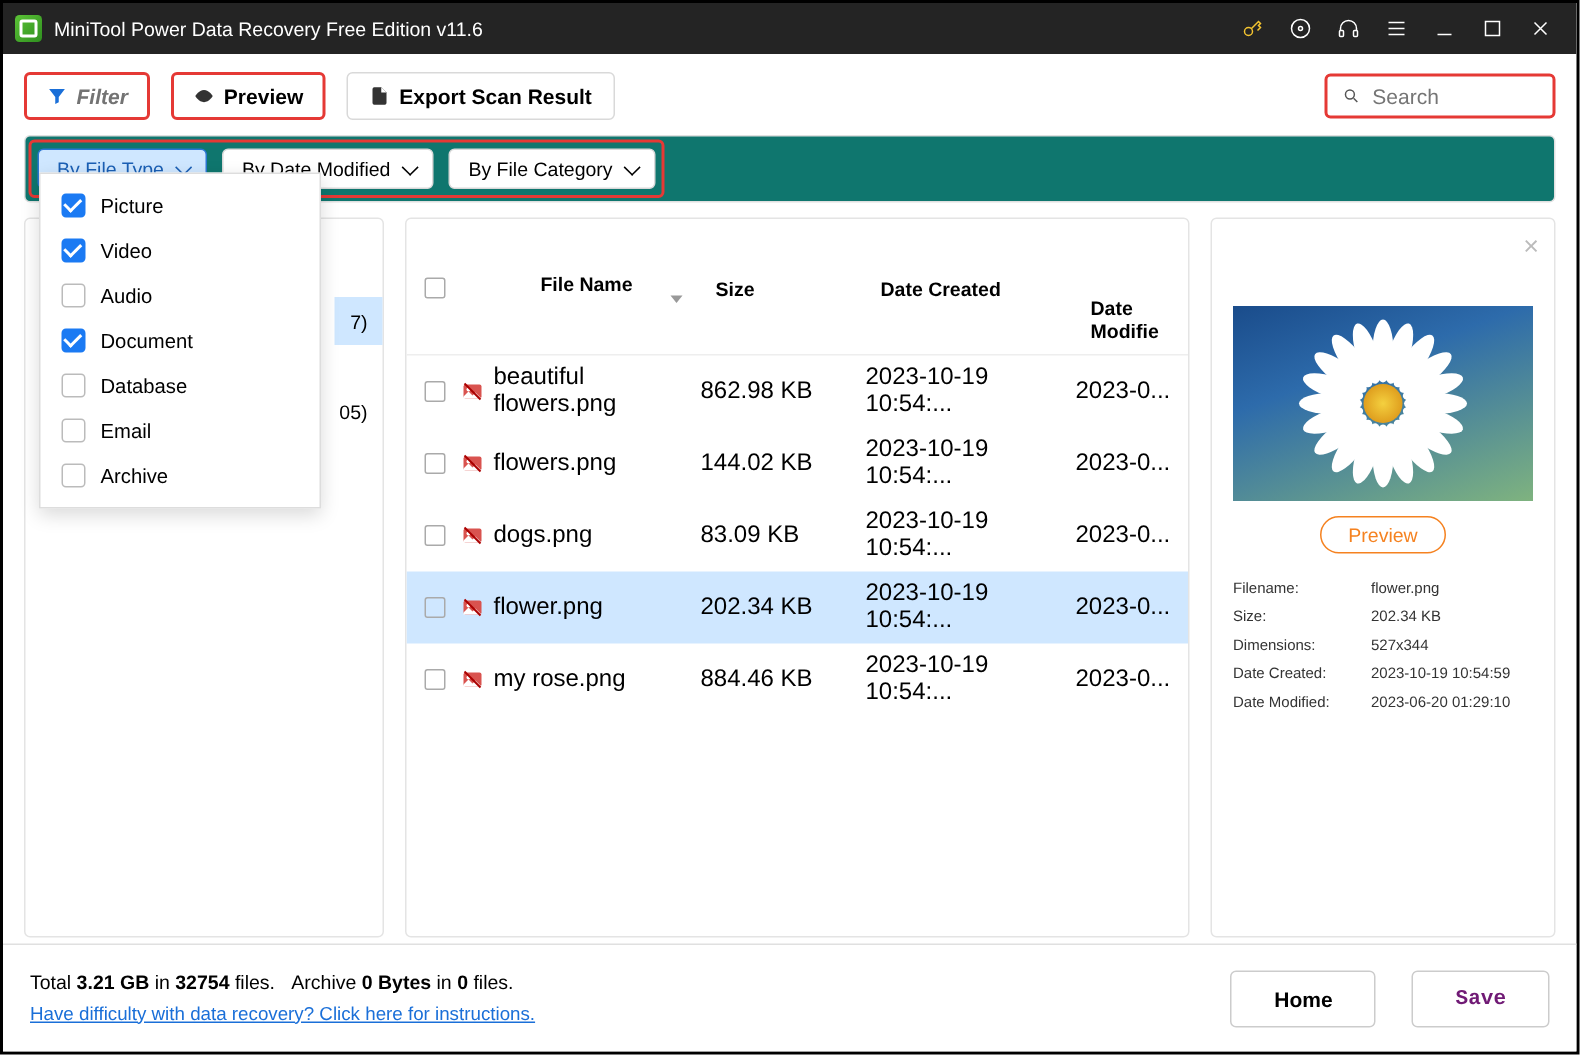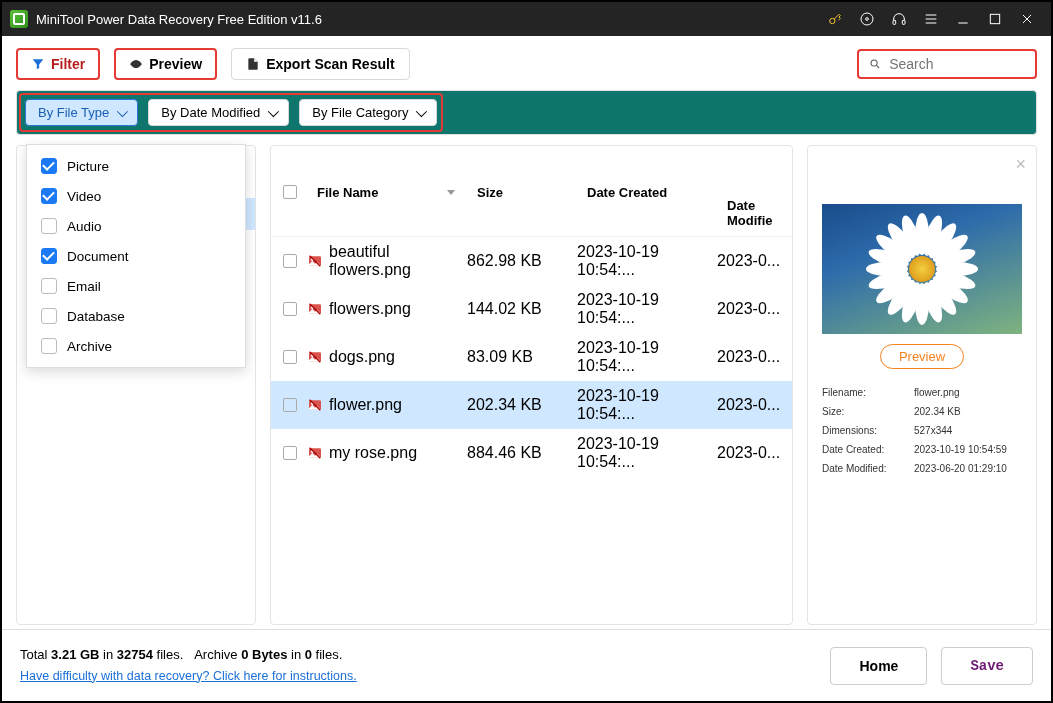--- a/index.html
+++ b/index.html
@@ -11,54 +11,54 @@
 .titlebar .logo::after{content:""; position:absolute; inset:3px; border:2px solid #fff; border-radius:2px;}
 .titlebar .spacer { flex:1; }
 .titlebar .ticon { width:16px; height:16px; margin:0 8px; display:flex; align-items:center; justify-content:center; cursor:pointer; }
 .titlebar .ticon svg { width:16px; height:16px; stroke:#fff; fill:none; stroke-width:1.5; }
 .titlebar .key svg { stroke:#f4c430; }
 
 
 .toolbar-row { display:flex; align-items:center; padding:12px 14px 10px; gap:14px; }
 .tb-btn { display:flex; align-items:center; gap:6px; padding:7px 14px; border:1px solid #d9d9d9; border-radius:4px; font-size:14px; font-weight:600; cursor:pointer; background:#fff; }
 .tb-btn svg { width:14px; height:14px; stroke:#333; fill:#333; stroke-width:0; }
-.tb-btn.hl { border-color:#E53935; border-width:2px; padding:6px 13px; color:#b91c1c; }
+.tb-btn.hl { border-color:#E53935; border-width:2px; padding:6px 13px; color:#737373;font-style:italic; }
 .tb-btn.hl svg{ fill:#1a6fd8; stroke:#1a6fd8;}
 .tb-btn.hlp { border-color:#E53935; border-width:2px; padding:6px 13px; }
-.search-wrap { margin-left:auto; width:180px; border:2px solid #E53935; border-radius:4px; display:flex; align-items:center; padding:5px 10px; color:#999; gap:8px;}
+.search-wrap { margin-left:auto; width:154px; border:2px solid #E53935; border-radius:4px; display:flex; align-items:center; padding:5px 10px; color:#999; gap:8px;}
 .search-wrap input { border:none; outline:none; width:100%; font-size:14px; color:#555;}
 .search-wrap svg{width:14px;height:14px;stroke:#555;fill:none;stroke-width:2;}
 
 
 .filterbar-wrap { padding:0 14px 10px; }
 .filterbar { display:flex; border:1px solid #e0e0e0; border-radius:4px; padding:6px; background:#0f766e; }
 .hl-group{ display:flex; gap:10px; border:2px solid #E53935; border-radius:4px; padding:4px; margin:-4px;}
 .pill { display:flex; align-items:center; gap:4px; padding:5px 12px; border:1px solid #d9d9d9; border-radius:4px; font-size:13px; cursor:pointer; background:#fff; }
 .pill.active{ background:#cfe7ff; border-color:#2a76d2; color:#1a5fb4;}
 .pill .caret{width:8px;height:8px; border-right:1.5px solid currentColor; border-bottom:1.5px solid currentColor; transform:rotate(45deg) translateY(-2px); margin-left:4px; }
 
 
-.dropdown { position:absolute; left:24px; top:142px; width:220px; background:#fff; border:1px solid #ddd; box-shadow:0 4px 12px rgba(0,0,0,0.15); z-index:100; padding:6px 0; }
+.dropdown { position:absolute; left:24px; top:113px; width:188px; background:#fff; border:1px solid #ddd; box-shadow:0 4px 12px rgba(0,0,0,0.15); z-index:100; padding:6px 0; }
 .dd-item{ display:flex; align-items:center; gap:10px; padding:7px 14px; font-size:13.5px; cursor:pointer;}
 .dd-check{ width:16px; height:16px; border:1.5px solid #bbb; border-radius:3px; position:relative; flex-shrink:0;}
 .dd-check.on{ background:#1b7af3; border-color:#1b7af3;}
 .dd-check.on::after{content:""; position:absolute; left:3px; top:0px; width:5px; height:9px; border-right:2px solid #fff; border-bottom:2px solid #fff; transform:rotate(45deg);}
 
 
 .content-row { display:flex; padding:0 14px; gap:14px; height:480px; }
 .left-card, .mid-card, .right-card { border:1px solid #e4e4e4; border-radius:4px; background:#fff; position:relative; }
 .left-card { width:240px; padding-top:52px;}
 .left-frag{position:absolute; right:0; top:52px; width:32px;}
 .frag-a, .frag-b{ height:32px; display:flex; align-items:center; padding-right:10px; justify-content:flex-end; font-size:13px;}
 .frag-a{ background:#cfe7ff; }
 .frag-b{ margin-top:28px;}
 
 .mid-card { flex:1; padding:10px 0 0; overflow:hidden;}
 .thead{ display:flex; align-items:center; padding:0 6px 8px 12px; font-size:13px; font-weight:600; border-bottom:1px solid #eee;}
-.thead .hcell{padding:0 6px;}
+.thead .hcell{padding:0 6px;flex-direction:column;}
 .hcb{width:28px;} .hfile{width:160px; display:flex; align-items:center;} .hsize{width:110px;} .hdc{width:140px;} .hdm{flex:1;margin-top:42px;}
 .sort-caret{width:0;height:0;border-left:4px solid transparent;border-right:4px solid transparent;border-top:5px solid #999;margin-left:auto; margin-right:10px;}
 .tbody .trow{ display:flex; align-items:center; padding:6px 6px 6px 12px; font-size:16px;}
 .trow.sel{ background:#cfe7ff;}
 .cb{width:14px;height:14px;border:1.5px solid #aaa;border-radius:2px;margin-right:10px;cursor:pointer;}
 .ficon{width:16px;height:16px;margin-right:6px;display:inline-flex;}
 .ficon svg{width:16px;height:16px;}
 .cname{width:160px; display:flex; align-items:center;} .csize{width:110px;} .cdc{width:140px;} .cdm{flex:1;}
 
 .right-card{ width:230px; padding:14px;}
@@ -70,21 +70,21 @@
 .prev-btn{ display:block; margin:6px auto 14px; padding:4px 18px; border:1px solid #f58220; color:#f58220; border-radius:14px; background:#fff; font-size:13px; cursor:pointer;}
 .meta{font-size:10px; line-height:1.9;}
 .meta-row{display:flex;}
 .mk{width:92px; color:#333;}
 .mv{flex:1; color:#333; white-space:nowrap; overflow:hidden;}
 
 
 .footer{ position:absolute; bottom:0; left:0; right:0; height:72px; border-top:1px solid #e0e0e0; display:flex; align-items:center; padding:0 18px; background:#fff;}
 .footer-left{font-size:13px; line-height:1.6;}
 .footer-left a{ color:#1a6fd8; text-decoration:underline; font-size:12.5px;}
-.footer-btns{margin-left:auto; display:flex; gap:14px;}
+.footer-btns{margin-left:auto; display:flex; gap:24px;}
 .fbtn{padding:10px 28px; border:1px solid #ccc; border-radius:4px; font-size:14px; font-weight:600; background:#fff; cursor:pointer;}
 .fbtn.disabled{color:#701a75;font-family:Liberation Mono, monospace;}
 b{font-weight:700;}
 </style>
 </head>
 <body>
 
 <div class="titlebar">
   <div class="logo"></div>
   <span>MiniTool Power Data Recovery Free Edition v11.6</span>
@@ -191,25 +191,25 @@
     <div class="dd-item">
       <div class="dd-check "></div>
       <span>Audio</span>
     </div>
     <div class="dd-item">
       <div class="dd-check on"></div>
       <span>Document</span>
     </div>
     <div class="dd-item">
       <div class="dd-check "></div>
+      <span>Database</span>
+    </div>
+    <div class="dd-item">
+      <div class="dd-check "></div>
       <span>Email</span>
-    </div>
-    <div class="dd-item">
-      <div class="dd-check "></div>
-      <span>Database</span>
     </div>
     <div class="dd-item">
       <div class="dd-check "></div>
       <span>Archive</span>
     </div>
   </div>
 
 <div class="content-row">
   <div class="left-card">
     <div class="left-frag">

